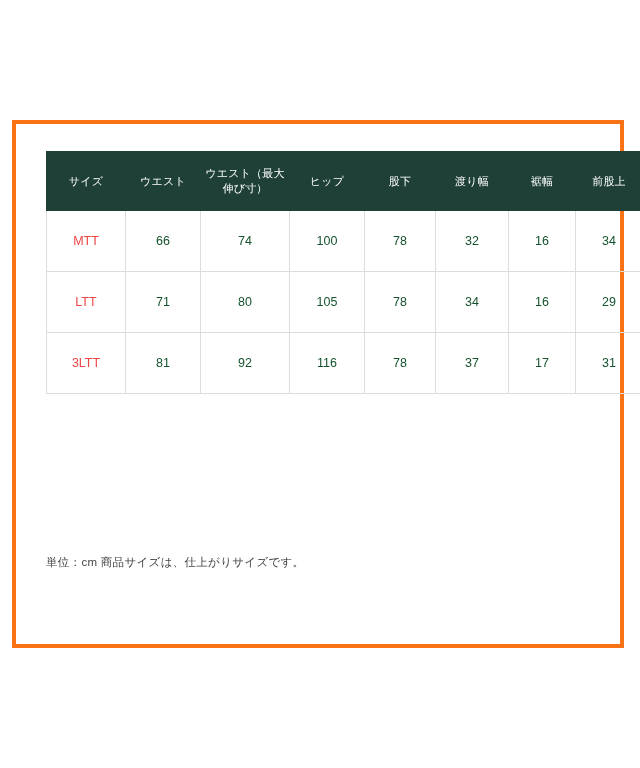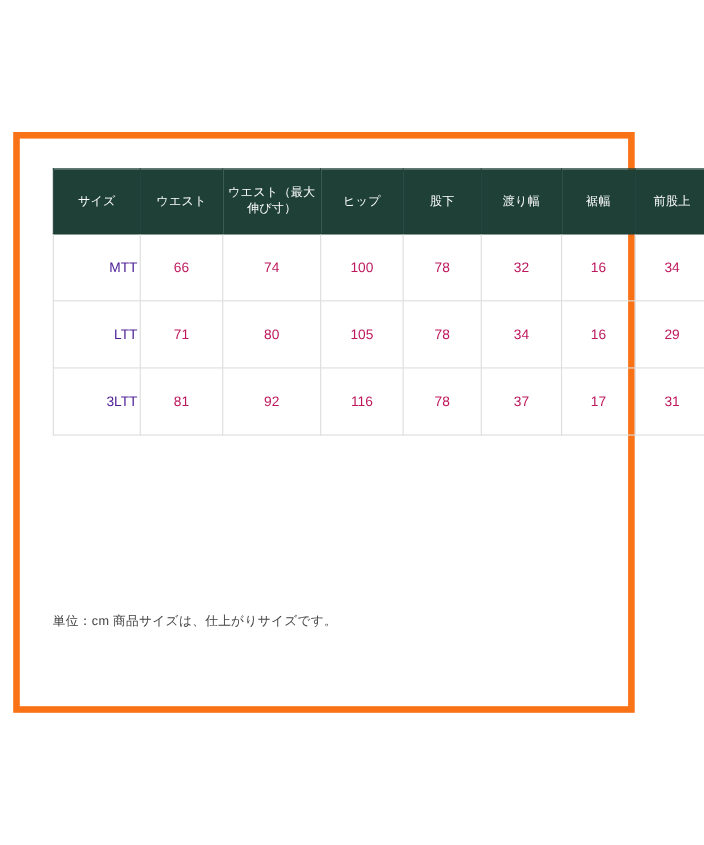--- a/index.html
+++ b/index.html
@@ -17,24 +17,24 @@
   .page {
     position: relative;
     width: 640px;
     height: 768px;
     background: #ffffff;
   }
   .card {
     position: absolute;
     left: 12px;
     top: 120px;
-    width: 565px;
+    width: 612px;
     height: 528px;
     background: #ffffff;
-    border: 6px solid #f97316;
+    border: 4px solid #f97316;
     box-sizing: border-box;
   }
   .table-wrap {
     position: absolute;
     left: 30px;
     top: 27px;
     width: 556px;
   }
   table.size-table {
     border-collapse: collapse;
@@ -49,30 +49,29 @@
     line-height: 1.35;
     text-align: center;
     vertical-align: middle;
     height: 50px;
     padding: 4px 2px;
     border: 1px solid #1e4037;
     letter-spacing: 0.2px;
   }
   table.size-table td {
     font-size: 12.5px;
-    color: #be185d;
+    color: #14532d;
     text-align: center;
     vertical-align: middle;
     height: 56px;
     border: 1px solid #dddddd;
     padding: 2px;
   }
   table.size-table tbody tr td:first-child {
-    color: #4c1d95;
-    text-align: right;
+    color: #ef4444;
   }
   .note {
     position: absolute;
     left: 30px;
     top: 431px;
     font-size: 11.5px;
     color: #444444;
     letter-spacing: 0.3px;
     white-space: nowrap;
   }

